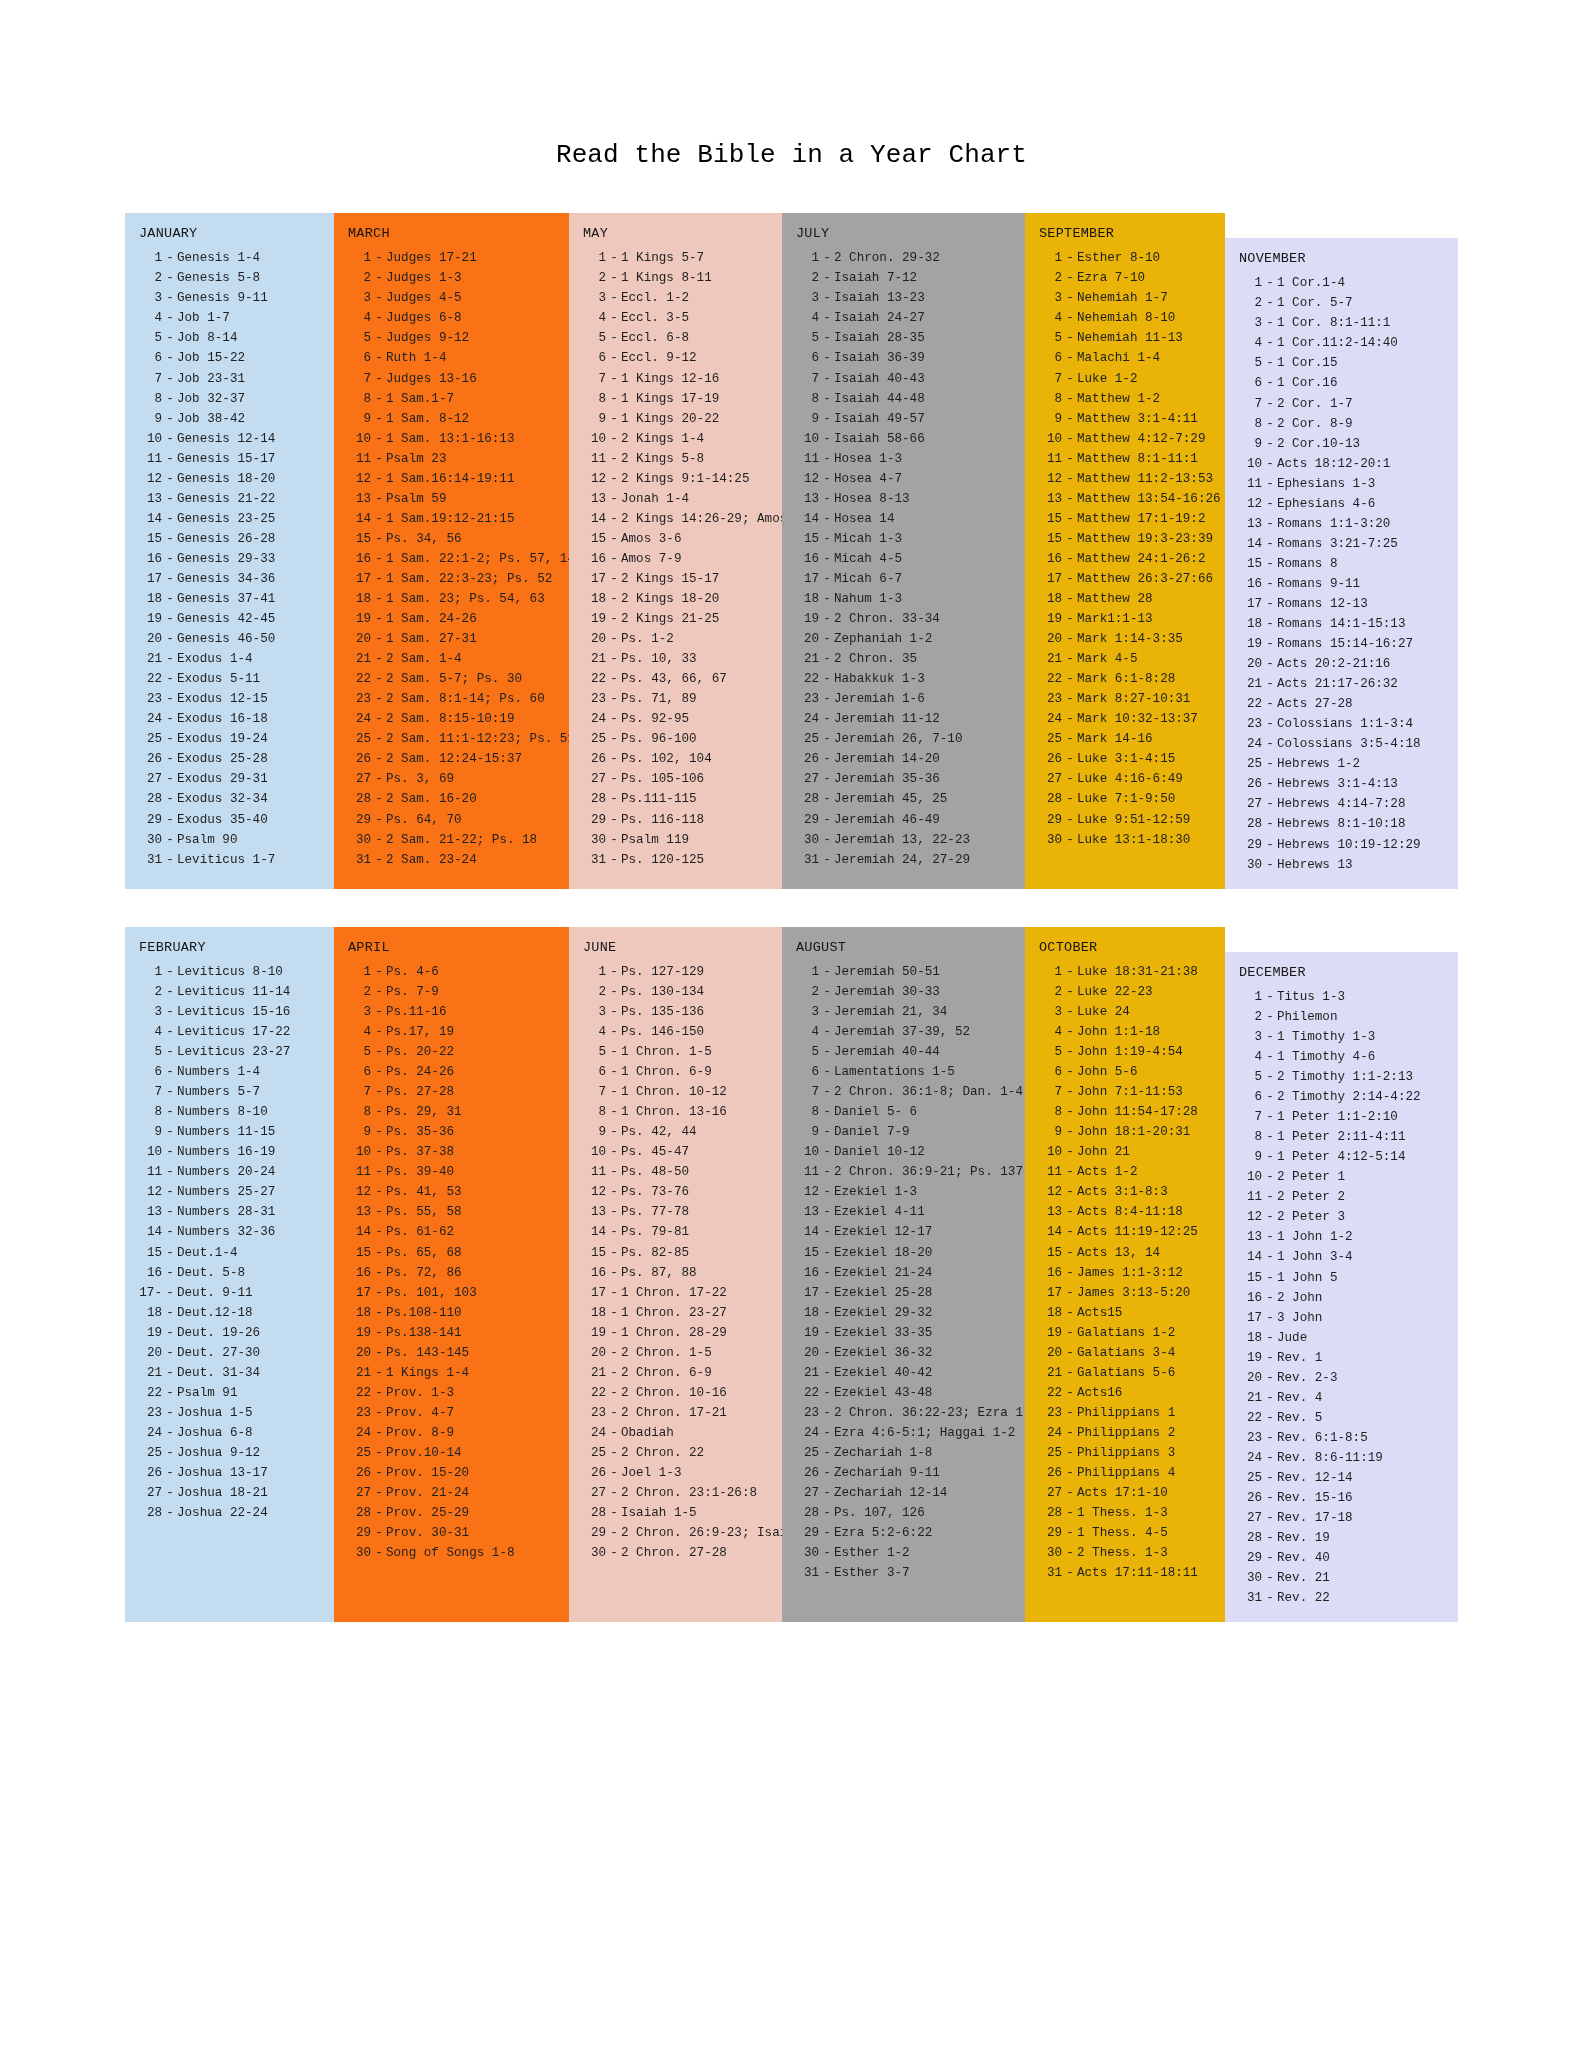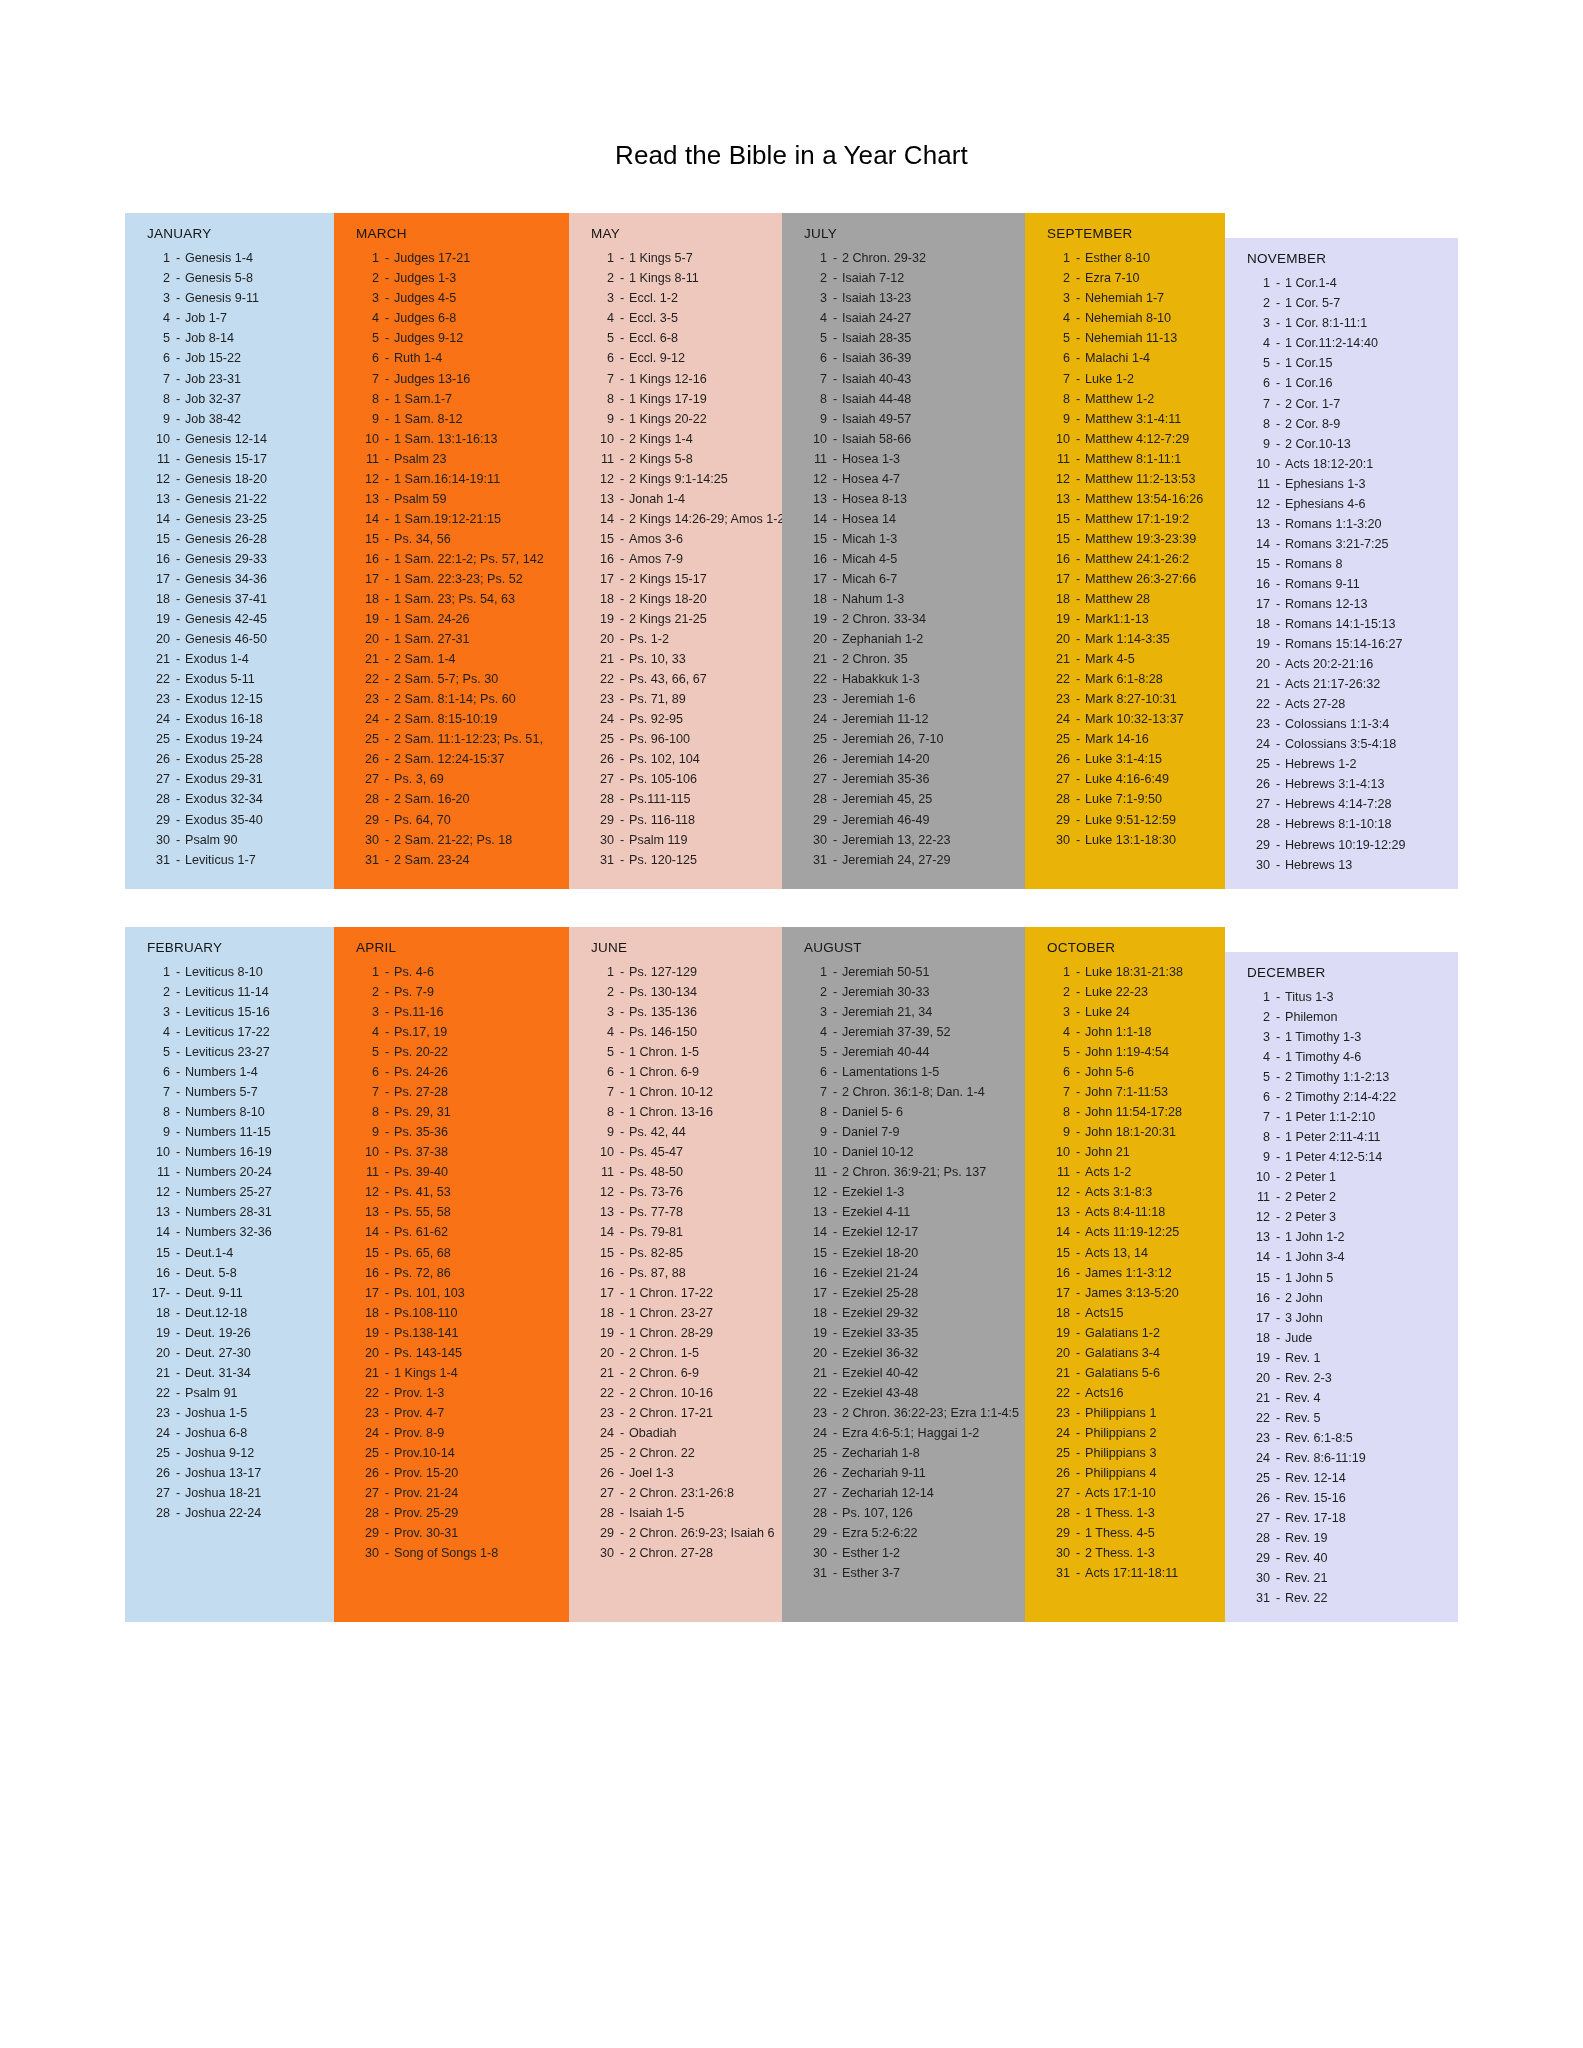--- a/index.html
+++ b/index.html
@@ -12,20 +12,21 @@
     height: 2048px;
     font-family: "Liberation Sans", sans-serif;
     color: #1a1a1a;
     -webkit-font-smoothing: antialiased;
   }
   .page {
     position: relative;
     width: 1583px;
     height: 2036px;
     box-sizing: border-box;
+    font-family: Liberation Mono, monospace;
   }
 
   
   .title-block {
     text-align: center;
     padding-top: 140px;
   }
   .chart-title {
     font-size: 26px;
     font-weight: 400;
@@ -57,21 +58,21 @@
   .half.bottom {
     margin-top: 0;
   }
   .spacer-row {
     height: 38px;
   }
 
   .month-col {
     position: relative;
     box-sizing: border-box;
-    padding: 12px 0 14px 12px;
+    padding: 12px 0 14px 4px;
     flex: 0 0 auto;
   }
   
   .w1 { width: 209px; }
   .w2 { width: 235px; }
   .w3 { width: 213px; }
   .w4 { width: 243px; }
   .w5 { width: 200px; }
   .w6 { width: 233px; margin-top: 25px; }
 

